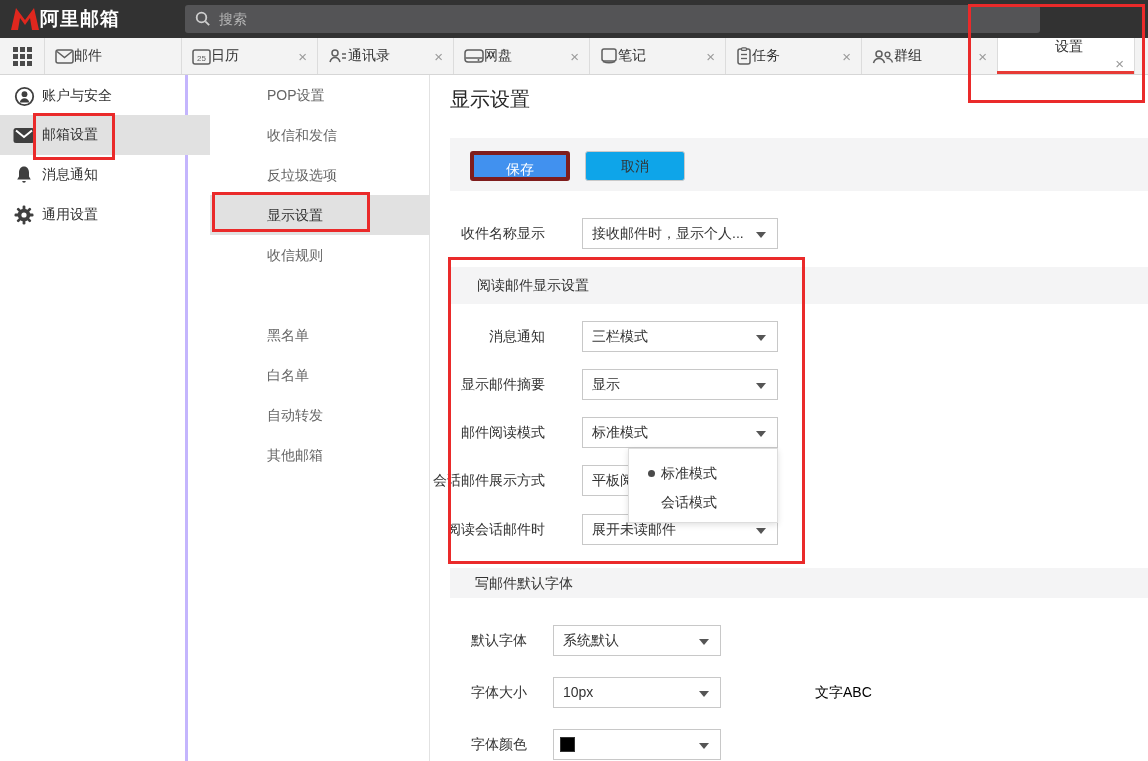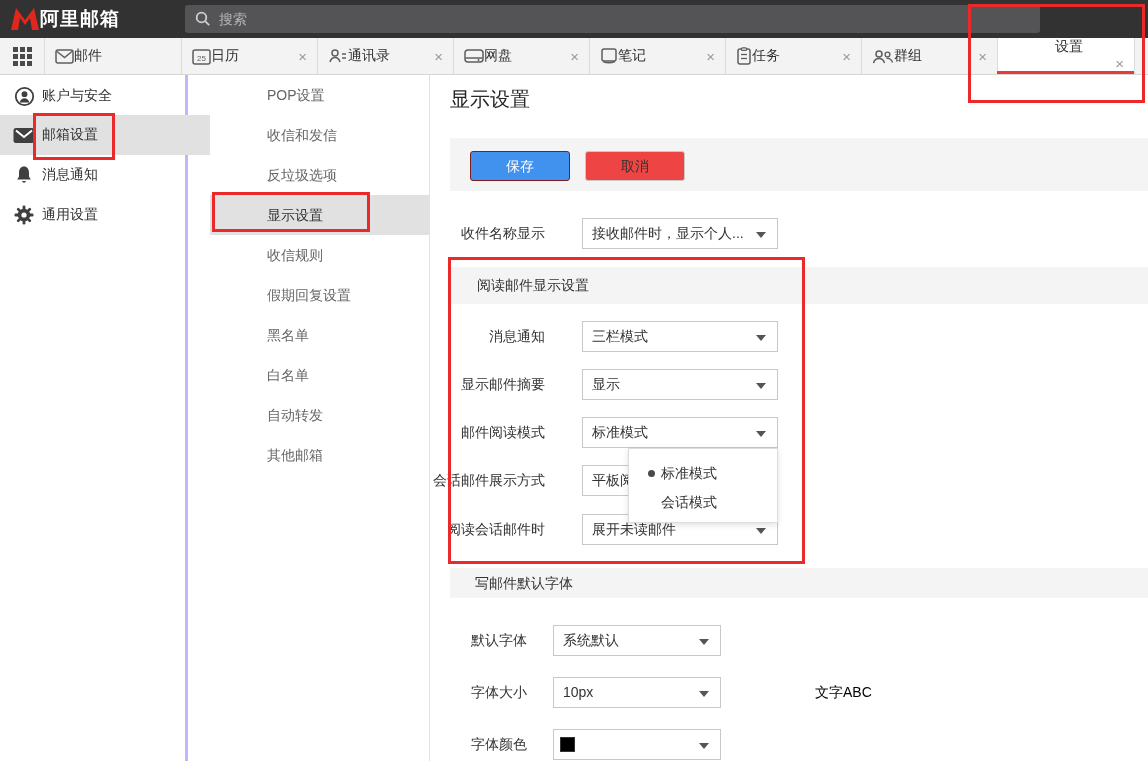--- a/index.html
+++ b/index.html
@@ -33,22 +33,22 @@
   .s1icon { position:absolute; left:13px; width:22px; display:flex; justify-content:center; }
   .s1label { position:absolute; left:42px; font-size:14px; color:#333; }
   .sidebar2 { position:absolute; left:210px; top:75px; width:220px; height:686px; background:#fff; border-right:1px solid #e2e2e2; }
   .s2item { position:absolute; left:0; width:220px; height:40px; line-height:40px; padding-left:57px; font-size:14px; color:#666; cursor:pointer; }
   .s2item.sel { background:#e1e1e1; color:#333; }
 
   
   .page-title { position:absolute; left:450px; top:86px; font-size:20px; color:#262626; }
   .btnbar { position:absolute; left:450px; top:138px; width:698px; height:53px; background:#f4f4f5; }
   .btn { position:absolute; top:151px; width:100px; height:30px; font-size:14px; border-radius:3px; text-align:center; line-height:28px; cursor:pointer; }
-  .btn-save { left:470px; background:#4191ef; color:#fff; border:1px solid #7f1d1d; }
-  .btn-cancel { left:585px; background:#ef4444; color:#333; border:1px solid #c9c9c9; }
+  .btn-save { left:470px; background:#4191ef; color:#fff; border:4px solid #7f1d1d; }
+  .btn-cancel { left:585px; background:#0ea5e9; color:#333; border:1px solid #c9c9c9; }
 
   .flabel { position:absolute; left:380px; width:165px; height:31px; line-height:31px; text-align:right; font-size:14px; color:#333; white-space:nowrap; }
   .flabel.narrow { width:147px; }
   .fselect { position:absolute; height:31px; background:#fff; border:1px solid #c8c8c8; font-size:14px; color:#333; line-height:29px; padding-left:9px; white-space:nowrap; overflow:hidden; cursor:pointer; }
   .fselect .caret { position:absolute; right:11px; top:13px; width:0; height:0; border-left:5px solid transparent; border-right:5px solid transparent; border-top:6px solid #555; }
   .wide { left:582px; width:196px; }
   .small { left:553px; width:168px; }
 
   .sectionbar { position:absolute; left:450px; width:698px; background:#f4f4f5; font-size:14px; color:#333; }
   .sb1 { top:267px; height:37px; line-height:37px; padding-left:27px; }
@@ -238,21 +238,20 @@
       <span class="s1label">通用设置</span>
     </div>
   </div>
 
   <div class="sidebar2">
     <div class="s2item" style="top:0px">POP设置</div>
     <div class="s2item" style="top:40px">收信和发信</div>
     <div class="s2item" style="top:80px">反垃圾选项</div>
     <div class="s2item sel" style="top:120px">显示设置</div>
     <div class="s2item" style="top:160px">收信规则</div>
-    <div class="s2item" style="top:200px">假期回复设置</div>
     <div class="s2item" style="top:240px">黑名单</div>
     <div class="s2item" style="top:280px">白名单</div>
     <div class="s2item" style="top:320px">自动转发</div>
     <div class="s2item" style="top:360px">其他邮箱</div>
   </div>
 
   <div class="page-title">显示设置</div>
 
   <div class="btnbar"></div>
   <div class="btn btn-save">保存</div>

